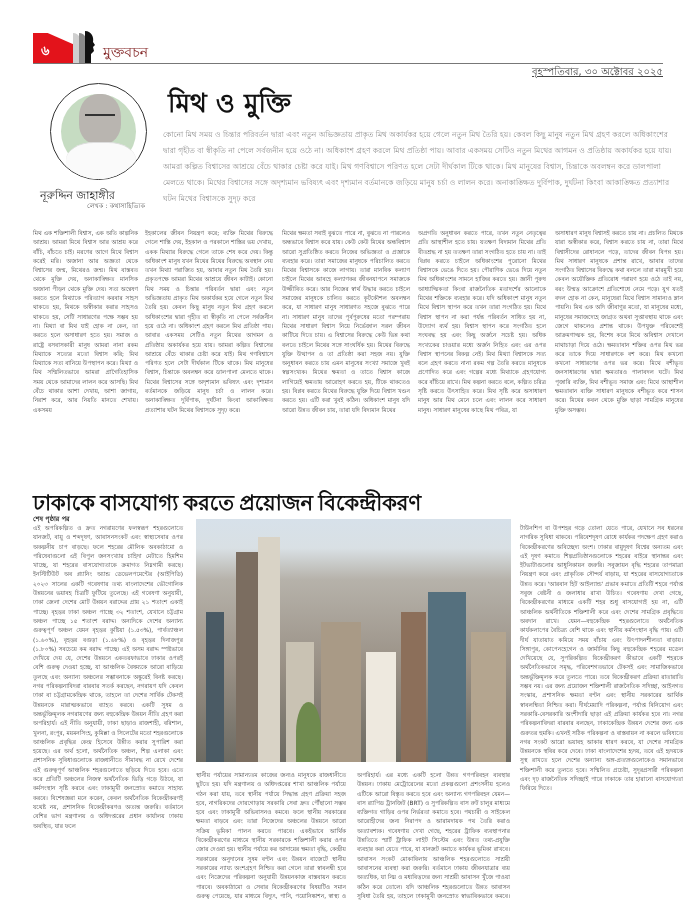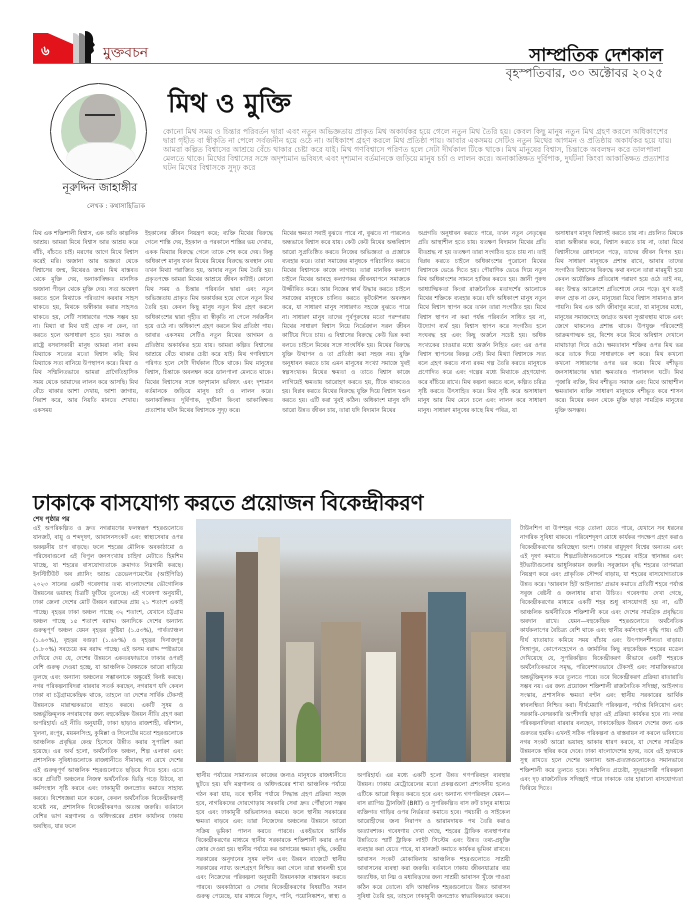--- a/index.html
+++ b/index.html
@@ -5,51 +5,50 @@
   * { box-sizing: border-box; margin: 0; padding: 0; }
   html, body { width: 700px; height: 900px; background: #fff; overflow: hidden; }
   body { font-family: "DejaVu Sans", sans-serif; color: #333; position: relative; }
   .header { position: absolute; left: 33px; top: 31px; width: 630px; height: 33px; border-bottom: 1px solid #777; }
   .page-tab { position: absolute; left: 0; top: 0; width: 62px; height: 32px; }
   .page-tab .red { position: absolute; left: 0; top: 2px; width: 42px; height: 30px; background: #e3131b; clip-path: polygon(0 0, 35% 0, 100% 40%, 100% 100%, 0 100%); }
   .page-num { position: absolute; left: 8px; top: 10px; color: #fff; font-size: 13px; font-weight: bold; }
   .faces { position: absolute; left: 38px; top: 0; width: 28px; height: 32px; }
   .section-label { position: absolute; left: 70px; top: 10px; color: #7f1d1d; font-size: 14px; }
   .masthead { position: absolute; right: 0; top: 10px; font-size: 18px; font-weight: bold; color: #111; font-family: "DejaVu Serif", serif; }
-  .dateline { position: absolute; right: 0; top: 33px; font-size: 12px; color: #444; }
+  .dateline { position: absolute; right: 0; top: 33px; font-size: 10px; color: #444; text-decoration: underline; }
   .portrait { position: absolute; left: 50px; top: 83px; width: 97px; height: 97px; border-radius: 50%; border: 1px solid #333; overflow: hidden; background: #fff; }
   .portrait .bg { position: absolute; left: 10px; top: 10px; width: 75px; height: 75px; border-radius: 50%; background: #c6dcc2; }
   .portrait .head { position: absolute; left: 28px; top: 10px; width: 42px; height: 50px; border-radius: 45% 45% 40% 40%; background: #b9b5b0; }
   .portrait .body { position: absolute; left: 15px; top: 58px; width: 70px; height: 45px; border-radius: 40% 40% 0 0; background: #fafafa; border-top: 1px solid #ddd; }
   .portrait .glasses { position: absolute; left: 34px; top: 30px; width: 30px; height: 6px; border-top: 2px solid #333; }
-  .author-name { position: absolute; left: 40px; top: 179px; width: 120px; text-align: center; font-size: 11px; color: #222; }
+  .author-name { position: absolute; left: 40px; top: 187px; width: 120px; text-align: left; font-size: 11px; color: #222; }
   .author-role { position: absolute; left: 56px; top: 201px; width: 120px; text-align: center; font-size: 6.5px; color: #555; }
   .title1 { position: absolute; left: 168px; top: 83px; font-size: 26px; font-family: "DejaVu Serif", serif; color: #111; }
-  .intro { position: absolute; left: 163px; top: 127px; width: 520px; font-size: 7.5px; line-height: 9px; color: #8a8a8a; }
+  .intro { position: absolute; left: 163px; top: 127px; width: 520px; font-size: 7.5px; line-height: 16px; color: #8a8a8a; }
   .col { position: absolute; font-size: 5.8px; line-height: 9.3px; color: #444; text-align: justify; }
-  .title2 { position: absolute; left: 33px; top: 487px; font-size: 21px; font-family: Liberation Sans, sans-serif; color: #111; }
+  .title2 { position: absolute; left: 33px; top: 487px; font-size: 21px; font-family: Liberation Serif, serif; color: #111; }
   .photo { position: absolute; left: 196px; top: 519px; width: 315px; height: 243px; overflow: hidden; background: linear-gradient(180deg, #d7e1ea 0%, #d9e0e4 12%, #b6b2aa 25%, #9a9186 60%, #6c6a62 100%); }
   .bldg { position: absolute; bottom: 0; }
   .sub-kicker { position: absolute; left: 33px; top: 514px; font-size: 6.5px; color: #222; font-weight: bold; }
 </style>
 </head>
 <body>
 
 <div class="header">
   <div class="page-tab">
     <div class="red"></div>
     <span class="page-num">৬</span>
     <svg class="faces" viewBox="0 0 28 32">
       <path d="M2 2 C8 2 10 8 9 12 L11 14 L9 16 L10 20 L8 22 L8 32 L2 32 Z" fill="#cfcfcf"></path>
       <path d="M8 2 C14 2 16 8 15 12 L17 14 L15 16 L16 20 L14 22 L14 32 L8 32 Z" fill="#8a8a8a"></path>
       <path d="M14 0 C21 0 23 7 22 11 L24 14 L22 16 L23 20 L20 23 L20 32 L14 32 Z" fill="#111"></path>
     </svg>
   </div>
   <span class="section-label">মুক্তবচন</span>
-  <span class="masthead">সাম্প্রতিক দেশকাল</span>
   <span class="dateline">বৃহস্পতিবার, ৩০ অক্টোবর ২০২৫</span>
 </div>
 
 <div class="portrait">
   <div class="bg"></div>
   <div class="head"></div>
   <div class="glasses"></div>
   <div class="body"></div>
 </div>
 <div class="author-name">নূরুদ্দিন জাহাঙ্গীর</div>

